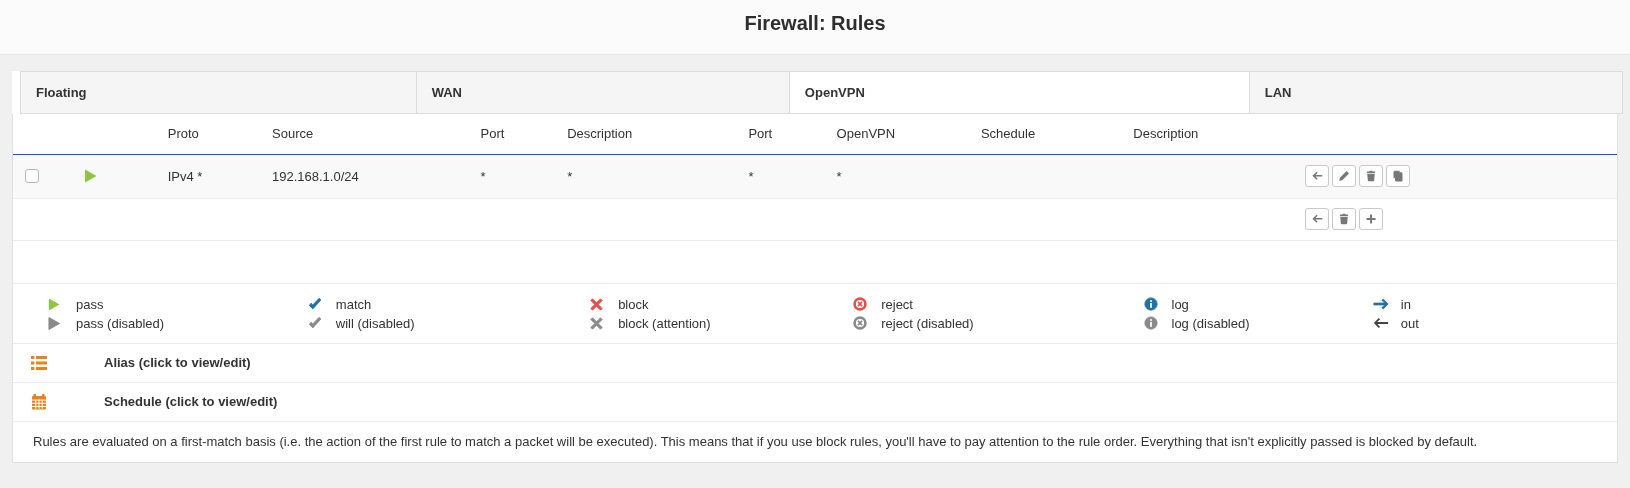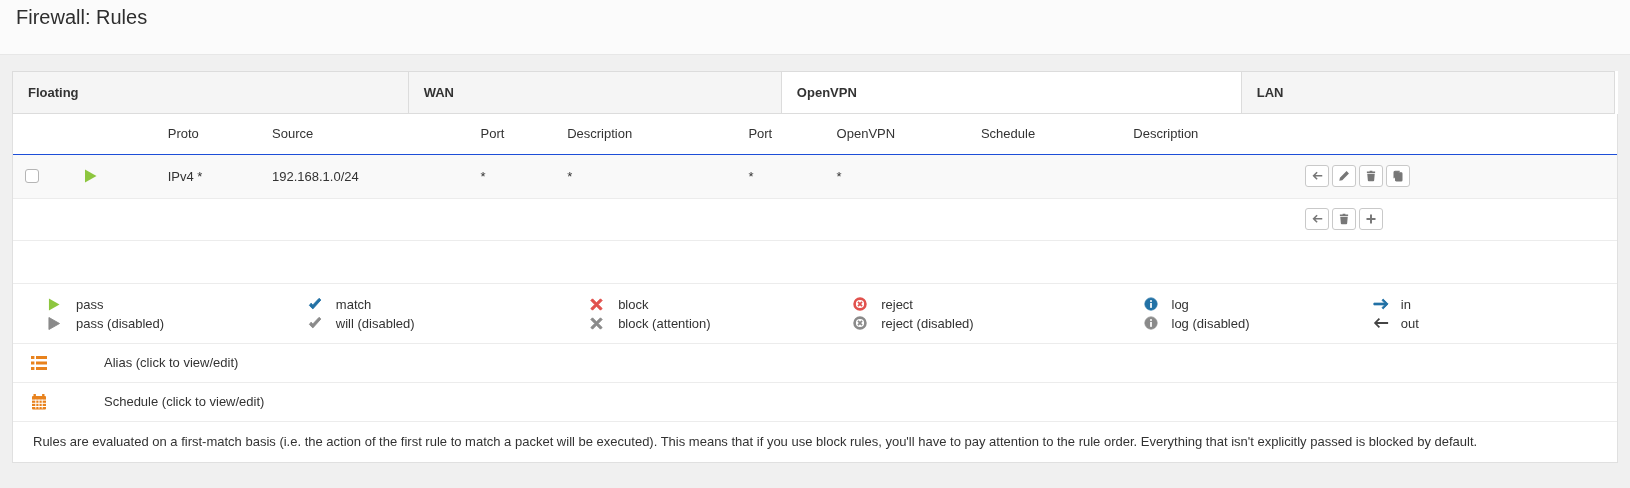--- a/index.html
+++ b/index.html
@@ -14,45 +14,46 @@
   }
 
   
   .page-header {
     height: 55px;
     background: #fbfbfb;
     border-bottom: 1px solid #e7e7e7;
     padding: 4px 16px 0 16px;
   }
   .page-title {
-    margin: 0;
+    margin: 6px;
     font-size: 20px;
-    font-weight: normal;
+    font-weight: bold;
     color: #2e2e2e;
     line-height: 26px;
+    text-align: center;
   }
 
   
   .content { padding: 16px 12px 0 12px; }
   .panel { width: 1606px; background: #fff; }
 
   
   .tabs { display: flex; }
   .tab {
     height: 43px;
     border: 1px solid #dcdcdc;
     background: #f5f5f5;
     display: flex;
     align-items: center;
     padding-left: 15px;
     font-weight: bold;
     cursor: pointer;
     margin-left: -1px;
   }
-  .tab:first-child { margin-left: 0; text-align: right; }
+  .tab:first-child { margin-left: 8px; text-align: right; }
   .tab.active { background: #fff; }
   .tw1 { flex: 0 0 24.7%; }
   .tw2 { flex: 0 0 23.3%; }
   .tw3 { flex: 0 0 23.3%; }
   .tw4 { flex: 0 0 28.7%; }
 
   .panel-body {
     border: 1px solid #e0e0e0;
     border-top: none;
   }
@@ -107,21 +108,21 @@
   .legend-entry .licon { width: 28px; display: flex; align-items: center; }
 
   
   .info-row {
     height: 39px;
     display: flex; align-items: center;
     padding-left: 18px;
     border-bottom: 1px solid #ececec;
   }
   .info-row .iicon { width: 16px; display: flex; align-items: center; }
-  .info-row .ilabel { margin-left: 57px; }
+  .info-row .ilabel { margin-left: 57px; font-weight: bold; }
 
   
   .footer-note { padding: 12px 20px 13px 20px; color: #333; }
 
   .c-green  { color: #8dc63f; fill: #8dc63f; }
   .c-blue   { color: #2271a5; fill: #2271a5; stroke: #2271a5; }
   .c-red    { color: #e1514d; fill: #e1514d; stroke: #e1514d; }
   .c-gray   { color: #8a8a8a; fill: #8a8a8a; stroke: #8a8a8a; }
   .c-dark   { color: #444444; fill: #444444; }
   .c-orange { fill: #e8821d; }

